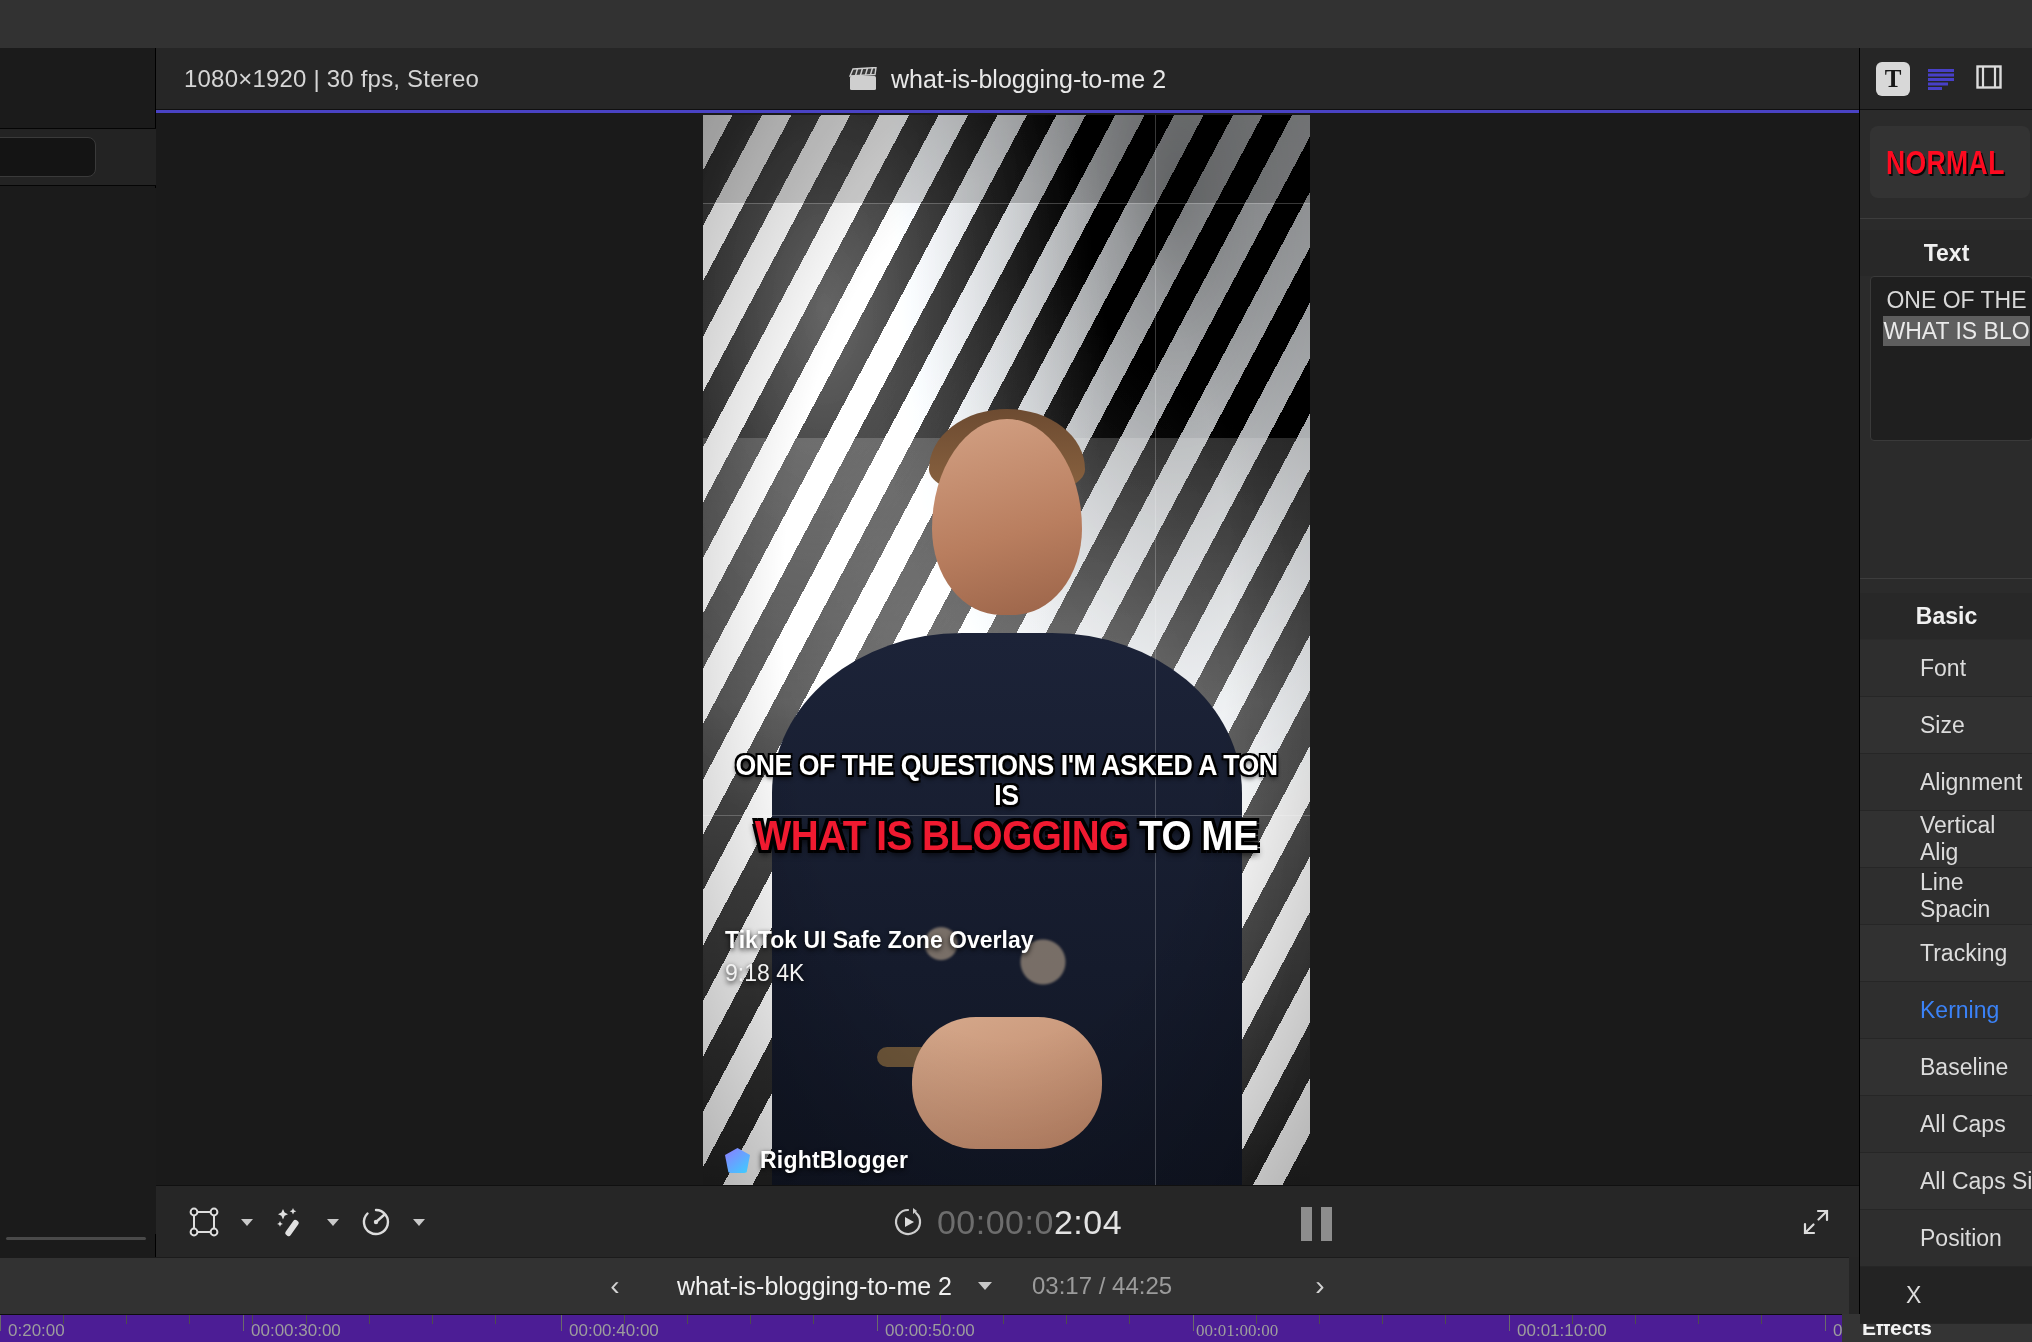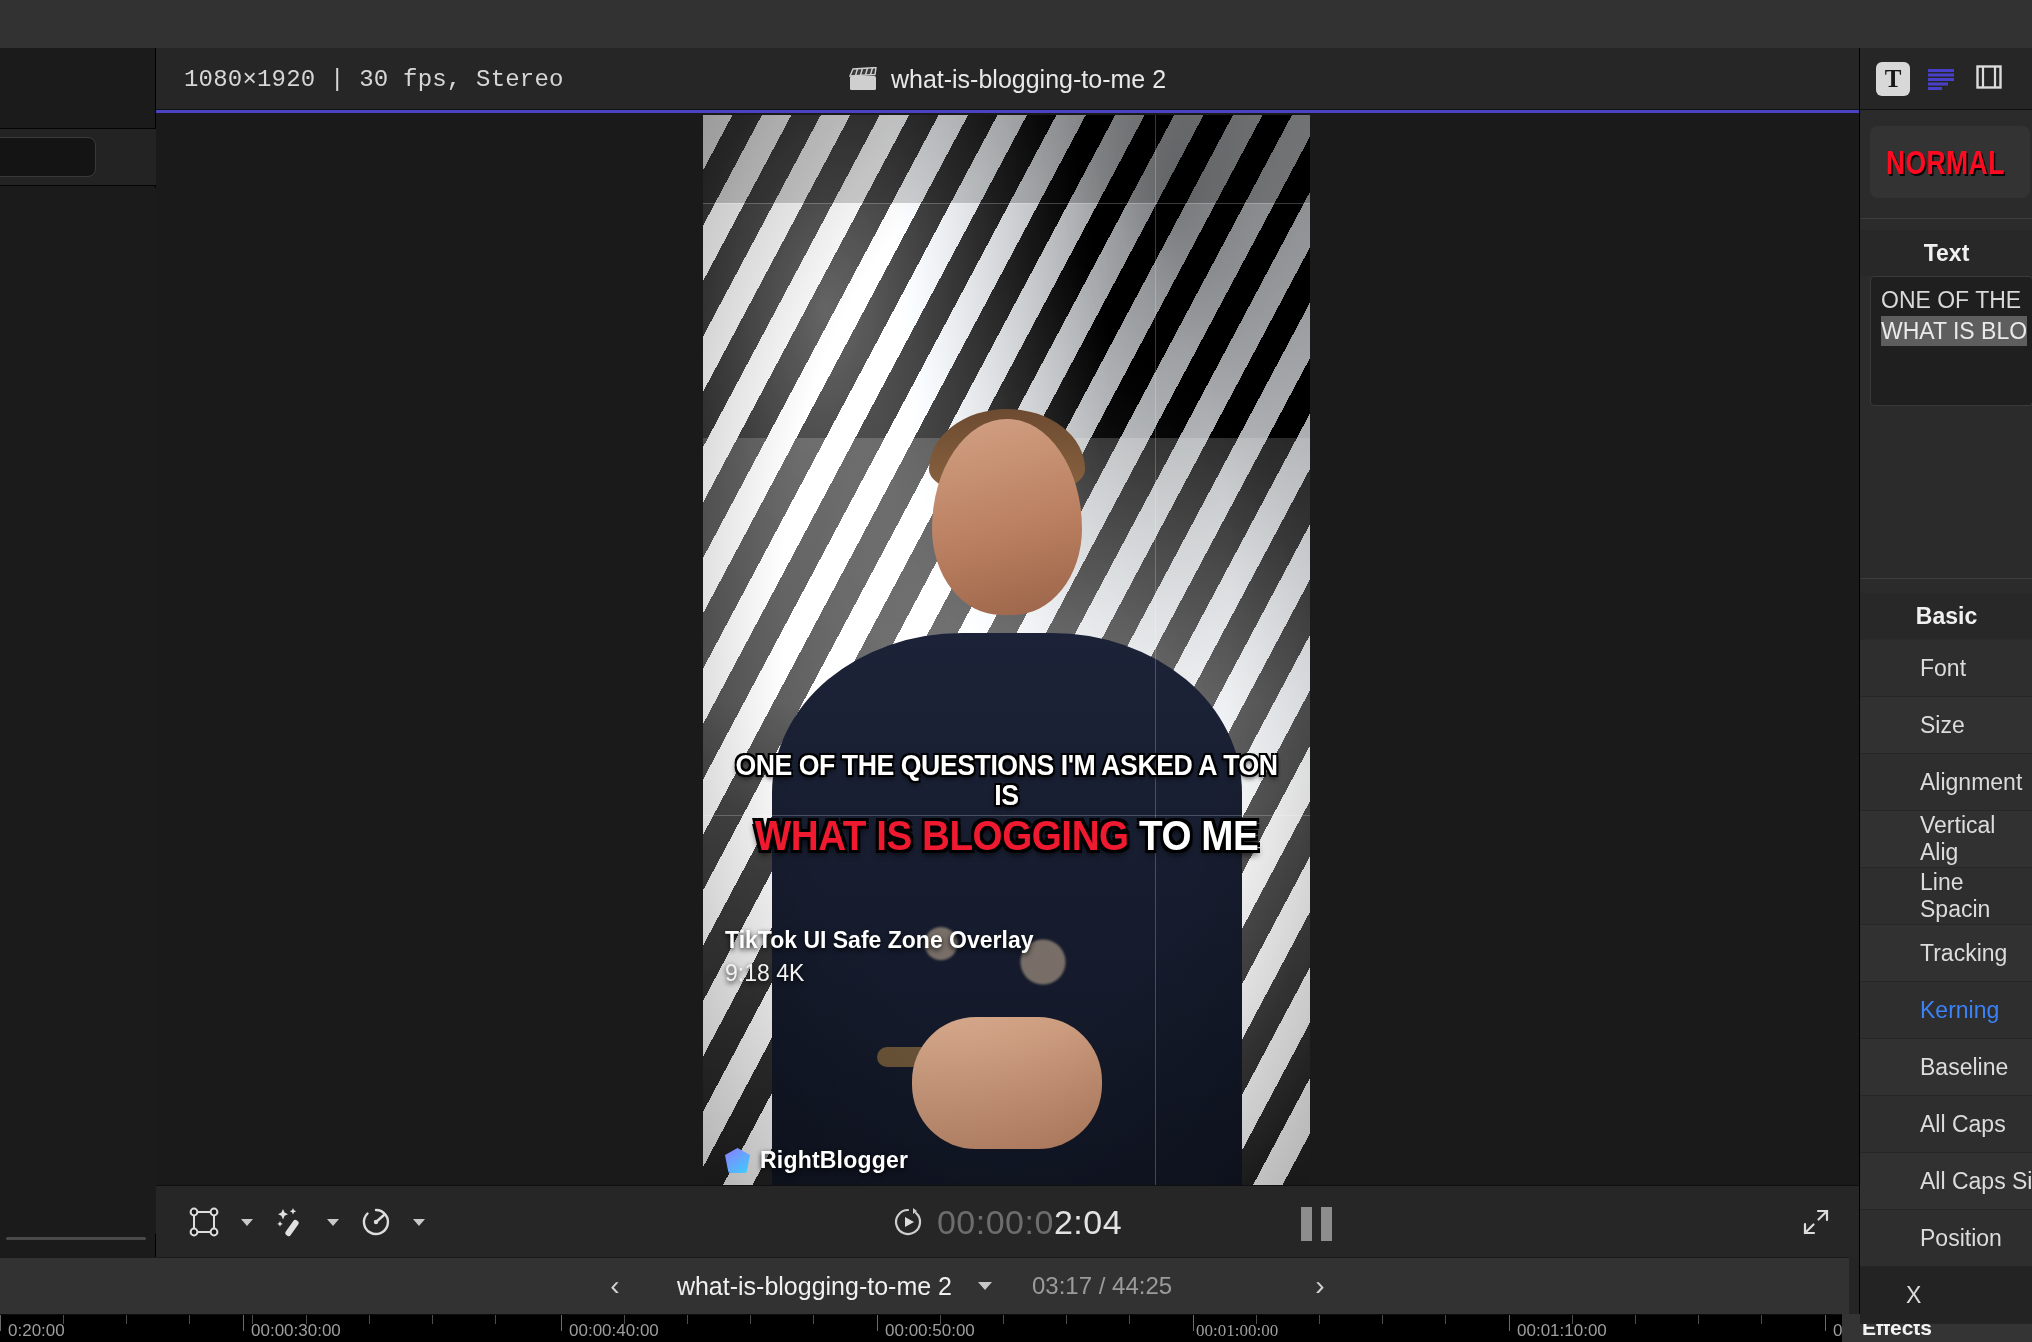--- a/index.html
+++ b/index.html
@@ -40,21 +40,21 @@
 
   
   .viewer-header {
     position: absolute; left: 156px; top: 48px; width: 1703px; height: 62px;
     background: #262626; border-bottom: 1px solid #101010;
     display: flex; align-items: center;
   }
   .vh-left {
     position: absolute; left: 28px; top: 0; height: 62px;
     display: flex; align-items: center;
-    color: #d6d6d6; font-size: 24px; letter-spacing: .2px; font-family: Liberation Mono, monospace;
+    color: #d6d6d6; font-size: 24px; letter-spacing: .2px;
   }
   .vh-center {
     position: absolute; left: 0; right: 0; top: 0; height: 62px;
     display: flex; align-items: center; justify-content: center; gap: 14px;
     pointer-events: none;
   }
   .vh-center > * { pointer-events: auto; }
   .clap-icon { width: 28px; height: 24px; position: relative; display:inline-block; }
   .vh-title { color: #e8e8e8; font-size: 25px; }
   .vh-right {
@@ -229,21 +229,21 @@
   }
   .nav-arrow { color: #d2d2d2; font-size: 28px; width: 40px; text-align:center; cursor: default; }
   .nav-arrow.left { position: absolute; left: 595px; }
   .nav-arrow.right { position: absolute; left: 1300px; }
   .nav-title { color: #f0f0f0; font-size: 25px; }
   .nav-time { color: #9b9b9b; font-size: 24px; margin-left: 14px; }
 
   
   .ruler {
     position: absolute; left: 0; top: 1314px; width: 2032px; height: 28px;
-    background: #000000; border-top: 1px solid #0d0d0d; overflow: hidden; text-align: center;
+    background: #4c1d95; border-top: 1px solid #0d0d0d; overflow: hidden; text-align: center;
   }
   .tick { position: absolute; top: 0; width: 1px; background: #4d4d4d; }
   .tick.major { height: 16px; background:#6a6a6a; }
   .tick.minor { height: 9px; }
   .tick-label {
     position: absolute; top: 6px; color: #9d9d9d; font-size: 17px;
     font-family: "Liberation Sans", sans-serif; white-space: nowrap;
   }
   .effects-tab {
     position: absolute; right: 0; top: 1314px; width: 190px; height: 28px;
@@ -277,23 +277,24 @@
     text-shadow: 2px 2px 0 rgba(0,0,0,.85);
   }
   .insp-divider { position: absolute; left: 0; width: 173px; height: 1px; background: #3d3d3d; }
 
   .insp-section-title {
     position: absolute; left: 0; width: 173px; height: 46px;
     display:flex; align-items:center; justify-content:center;
     color:#f0f0f0; font-size: 23px; font-weight: 700; background: #282828;
   }
   .text-area {
-    position: absolute; left: 10px; top: 228px; width: 163px; height: 130px;
+    position: absolute; left: 10px; top: 228px; width: 163px; height: 165px;
     background: #1f1f1f; border: 1px solid #3a3a3a; border-radius: 4px; padding: 8px 0 0 10px;
     overflow: hidden;
+    text-align: center;
   }
   .ta-line { color: #d8d8d8; font-size: 23px; line-height: 1.33; white-space: nowrap; }
   .ta-line.sel { background: #5e5e5e; color:#eaeaea; display:inline-block; }
 
   .prop-row {
     position: absolute; left: 0; width: 173px; height: 57px;
     display: flex; align-items: center; padding-left: 60px;
     color: #dcdcdc; font-size: 23px;
     border-bottom: 1px solid #262626; background:#2e2e2e;
   }

